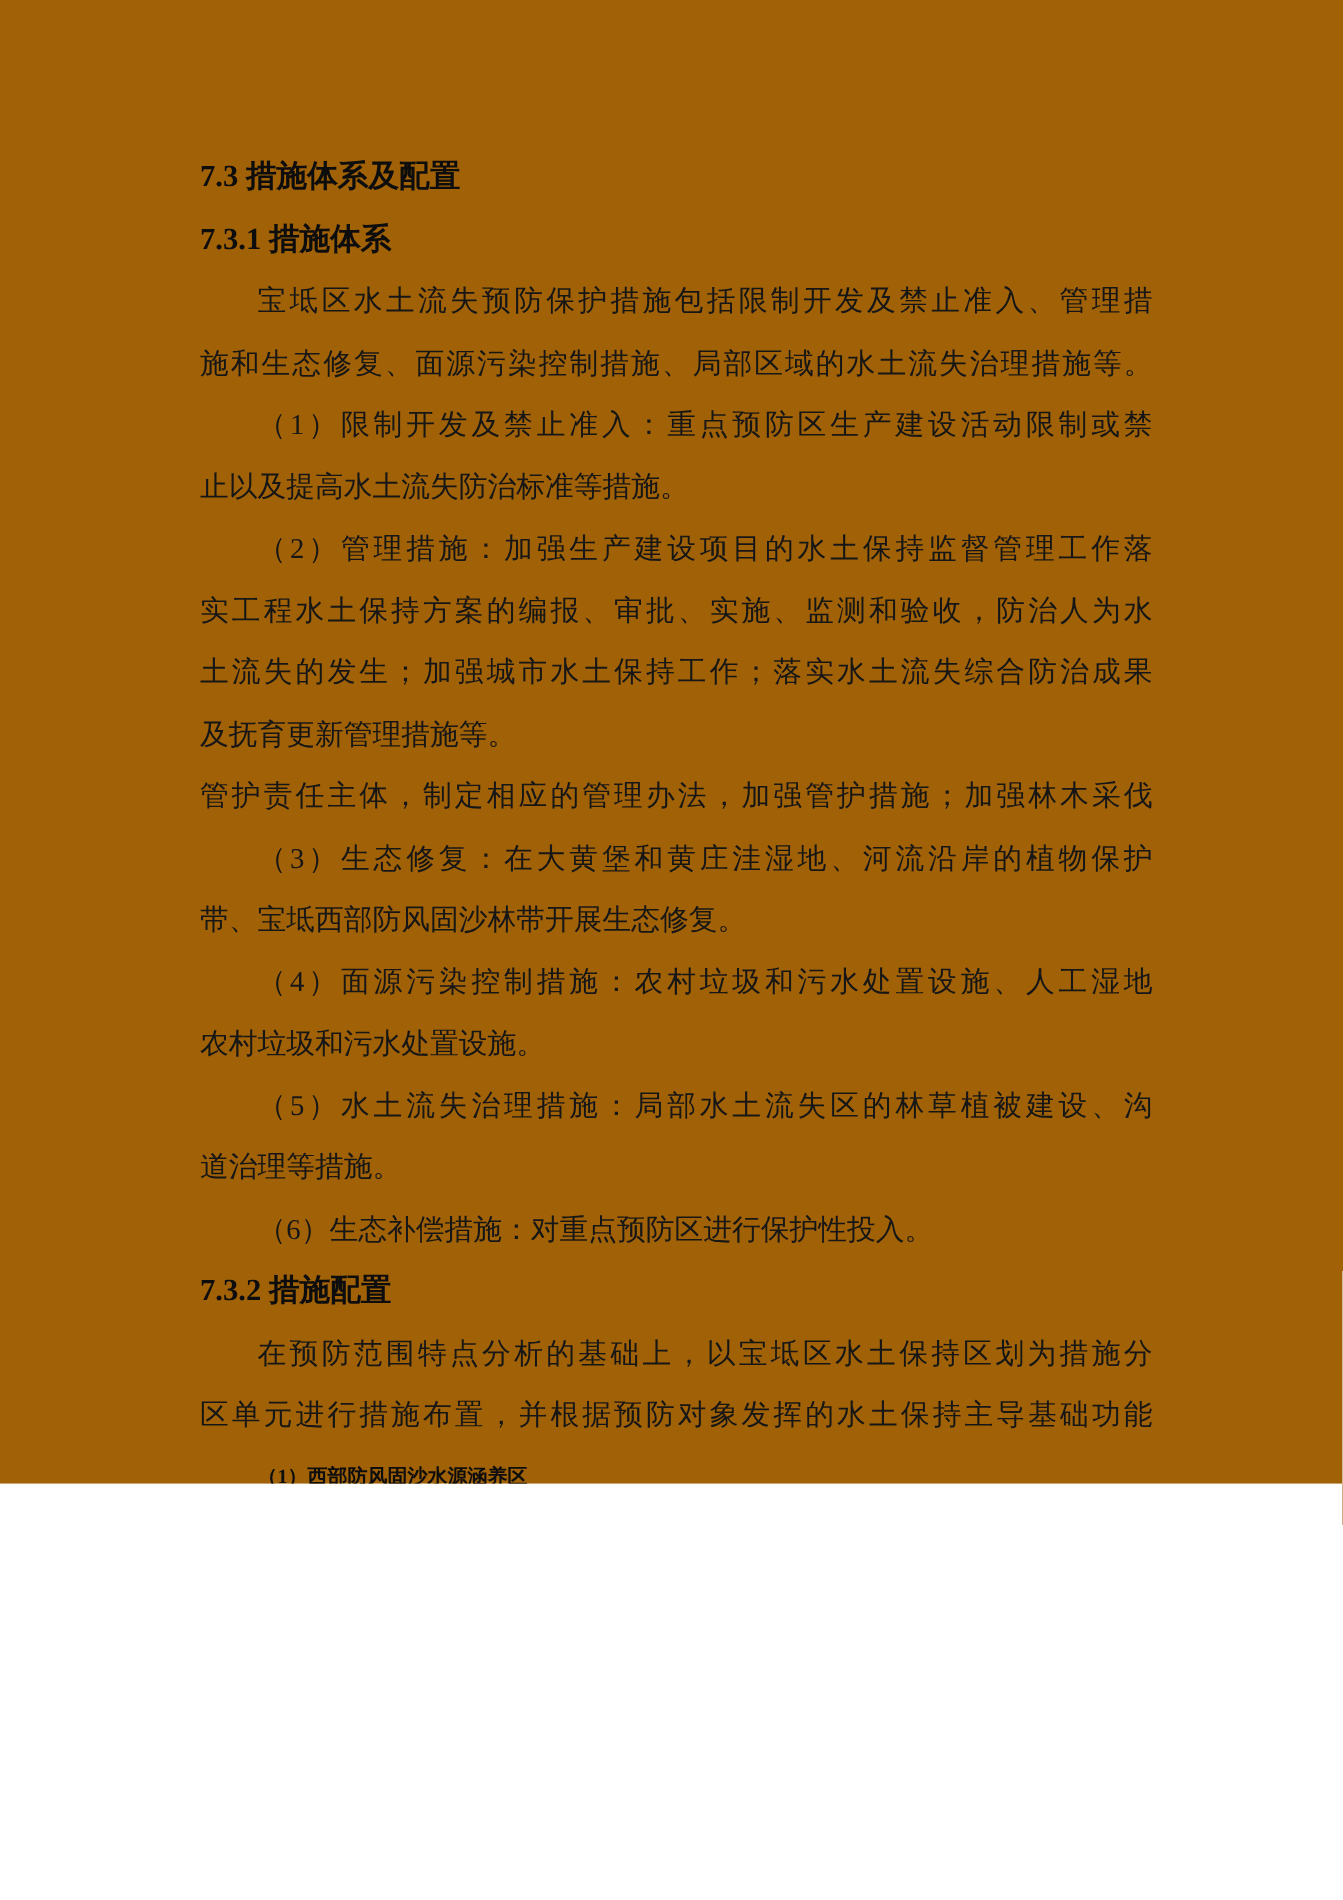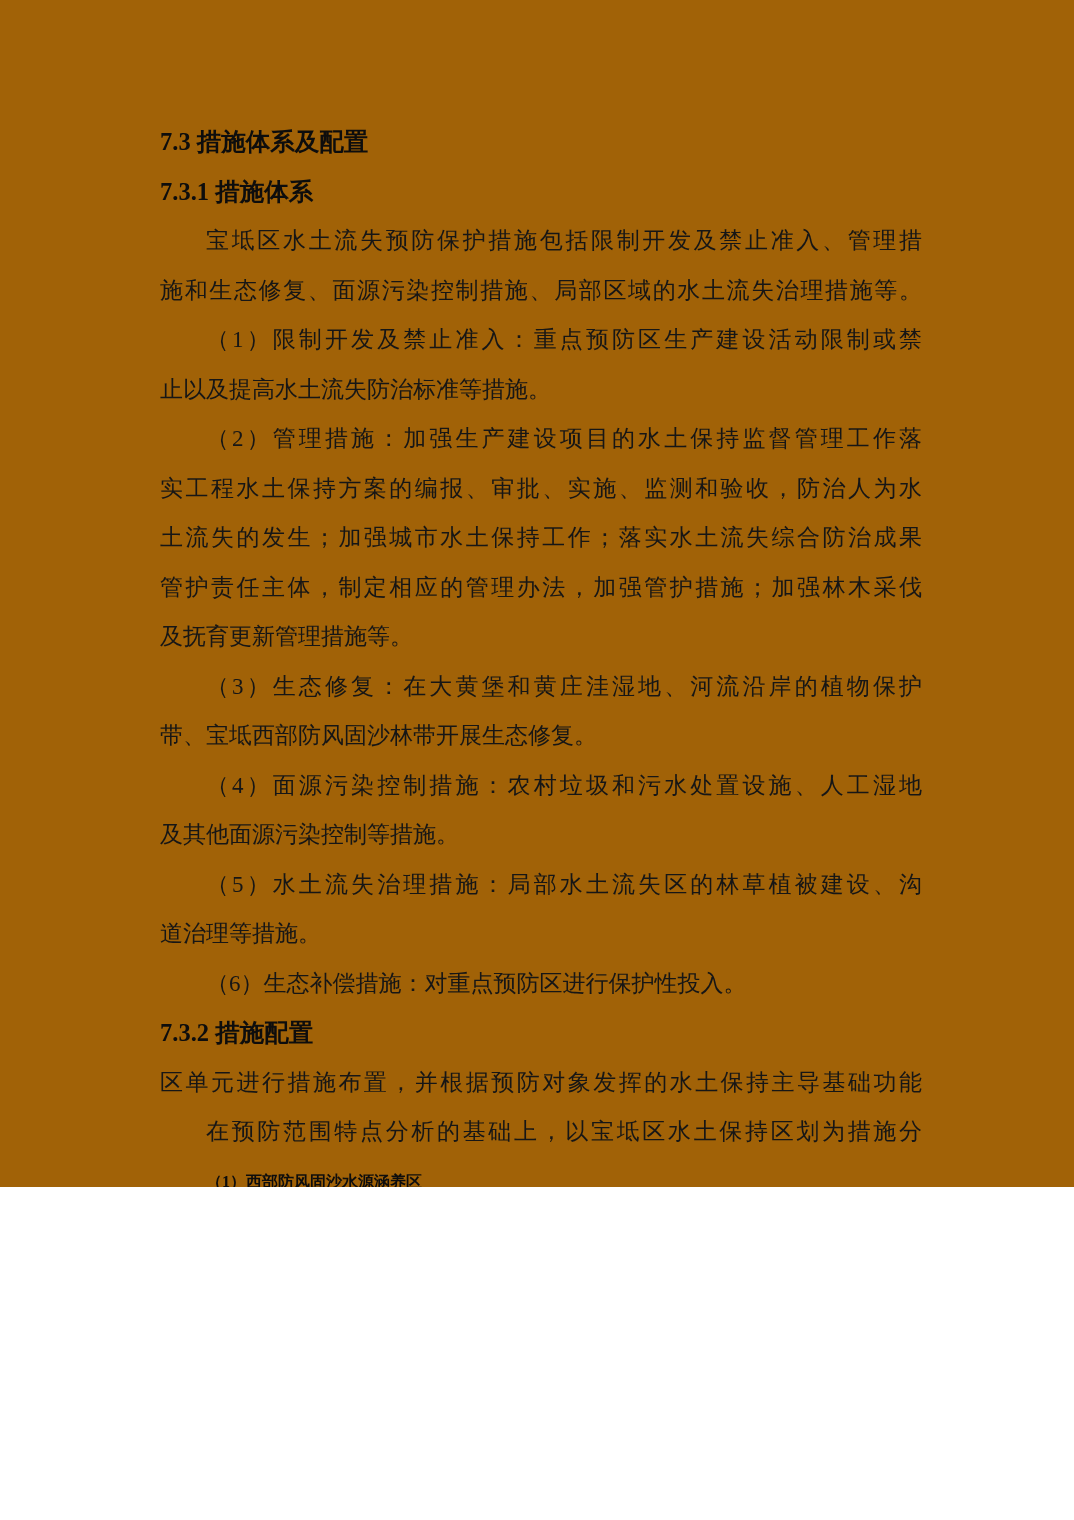--- a/index.html
+++ b/index.html
@@ -67,28 +67,28 @@
   <div class="content">
       <div class="line h1">7.3 措施体系及配置</div>
       <div class="line h1">7.3.1 措施体系</div>
       <div class="line body indent fill">宝坻区水土流失预防保护措施包括限制开发及禁止准入、管理措</div>
       <div class="line body fill">施和生态修复、面源污染控制措施、局部区域的水土流失治理措施等。</div>
       <div class="line body indent fill">（1）限制开发及禁止准入：重点预防区生产建设活动限制或禁</div>
       <div class="line body">止以及提高水土流失防治标准等措施。</div>
       <div class="line body indent fill">（2）管理措施：加强生产建设项目的水土保持监督管理工作落</div>
       <div class="line body fill">实工程水土保持方案的编报、审批、实施、监测和验收，防治人为水</div>
       <div class="line body fill">土流失的发生；加强城市水土保持工作；落实水土流失综合防治成果</div>
+      <div class="line body">及抚育更新管理措施等。</div>
       <div class="line body fill">管护责任主体，制定相应的管理办法，加强管护措施；加强林木采伐</div>
-      <div class="line body">及抚育更新管理措施等。</div>
       <div class="line body indent fill">（3）生态修复：在大黄堡和黄庄洼湿地、河流沿岸的植物保护</div>
       <div class="line body">带、宝坻西部防风固沙林带开展生态修复。</div>
       <div class="line body indent fill">（4）面源污染控制措施：农村垃圾和污水处置设施、人工湿地</div>
-      <div class="line body">及其他面源污染控制等措施。</div>
+      <div class="line body">农村垃圾和污水处置设施。</div>
       <div class="line body indent fill">（5）水土流失治理措施：局部水土流失区的林草植被建设、沟</div>
       <div class="line body">道治理等措施。</div>
       <div class="line body indent">（6）生态补偿措施：对重点预防区进行保护性投入。</div>
       <div class="line h1">7.3.2 措施配置</div>
+      <div class="line body indent fill">在预防范围特点分析的基础上，以宝坻区水土保持区划为措施分</div>
       <div class="line body fill">区单元进行措施布置，并根据预防对象发挥的水土保持主导基础功能</div>
-      <div class="line body indent fill">在预防范围特点分析的基础上，以宝坻区水土保持区划为措施分</div>
       <div class="line hitem indent">（1）西部防风固沙水源涵养区</div>
     </div>
   <div class="footer">35</div>
 </div>
 
 </body></html>

